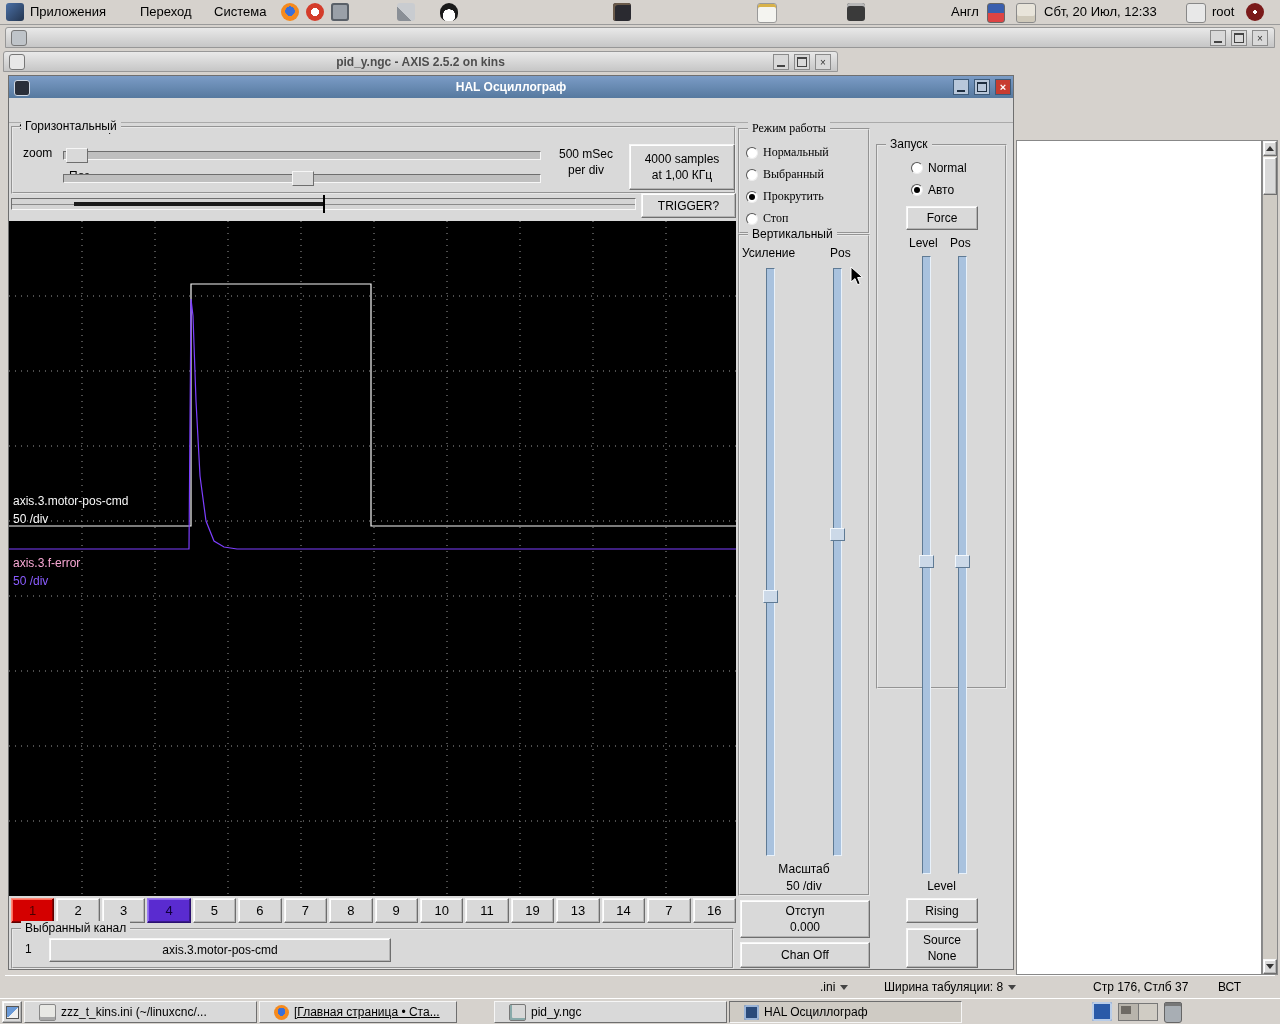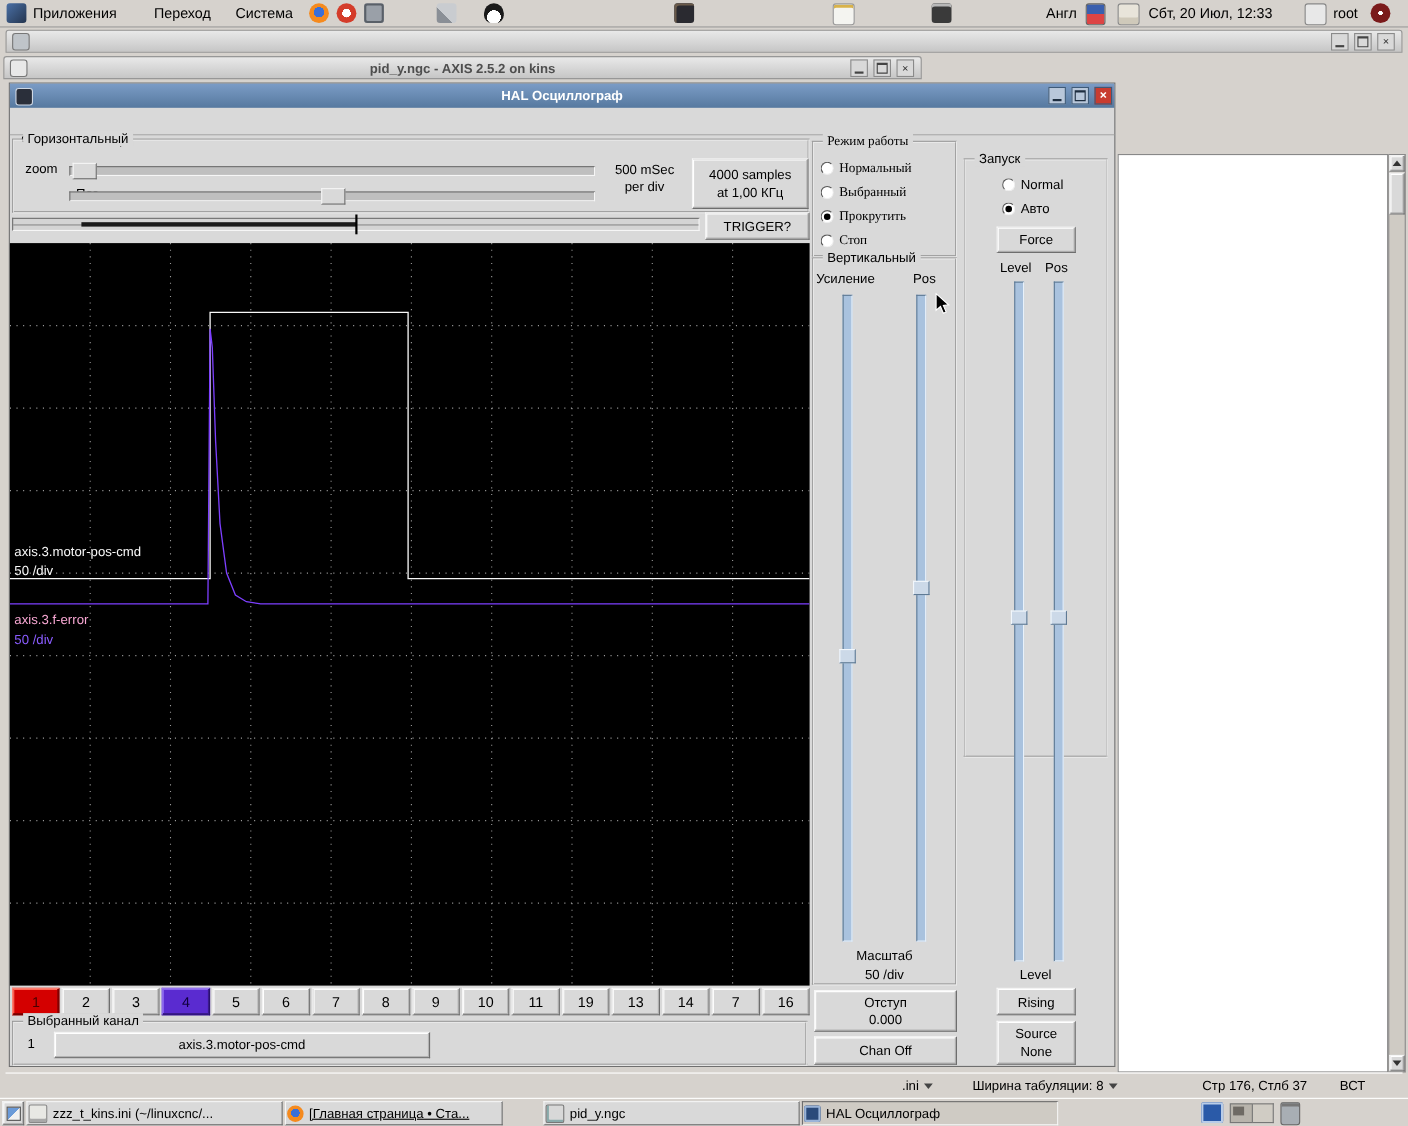--- a/index.html
+++ b/index.html
@@ -53,21 +53,21 @@
   .ch-row{position:absolute;left:2px;top:822px;width:725px;height:25px;display:flex;gap:2px;}
   .ch-btn{flex:1;font-size:13px;}
   .ch-red{background:#d40000;color:#4a0000;box-shadow:inset -1px -1px 0 #8c0000,inset 1px 1px 0 #ff6a5a;border-color:#ff8a7a #5e0000 #5e0000 #ff8a7a;}
   .ch-purple{background:#5a2bd0;color:#10003c;box-shadow:inset -1px -1px 0 #3a1a8c,inset 1px 1px 0 #8a66ee;border-color:#9a7af2 #2a1070 #2a1070 #9a7af2;}
   
   .gedit-text{position:absolute;left:1016px;top:140px;width:246px;height:835px;background:#fff;border:1px solid #888;box-sizing:border-box;}
   .sb{position:absolute;left:5px;top:975px;width:1270px;height:23px;background:#d6d2cd;border-top:1px solid #fff;}
   .sb-item{position:absolute;top:4px;white-space:nowrap;display:flex;align-items:center;}
   
   .taskbar{position:absolute;left:0;top:998px;width:1280px;height:26px;background:#d6d2cd;border-top:1px solid #fff;}
-  .task-btn{position:absolute;top:2px;height:22px;display:flex;align-items:center;gap:5px;padding:0 1px;
+  .task-btn{position:absolute;top:2px;height:22px;display:flex;align-items:center;gap:5px;padding:0 14px;
     background:#d9d9d9;border:1px solid;border-color:#f6f6f6 #6e6e6e #6e6e6e #f6f6f6;box-sizing:border-box;white-space:nowrap;overflow:hidden;}
   .task-btn.pressed{border-color:#6e6e6e #f6f6f6 #f6f6f6 #6e6e6e;background:#cfcbc4;}
   .ticon{width:15px;height:15px;flex:0 0 auto;border-radius:2px;}
 </style>
 </head>
 <body>
 
 <div id="screen">
 
   <div class="top-panel">

